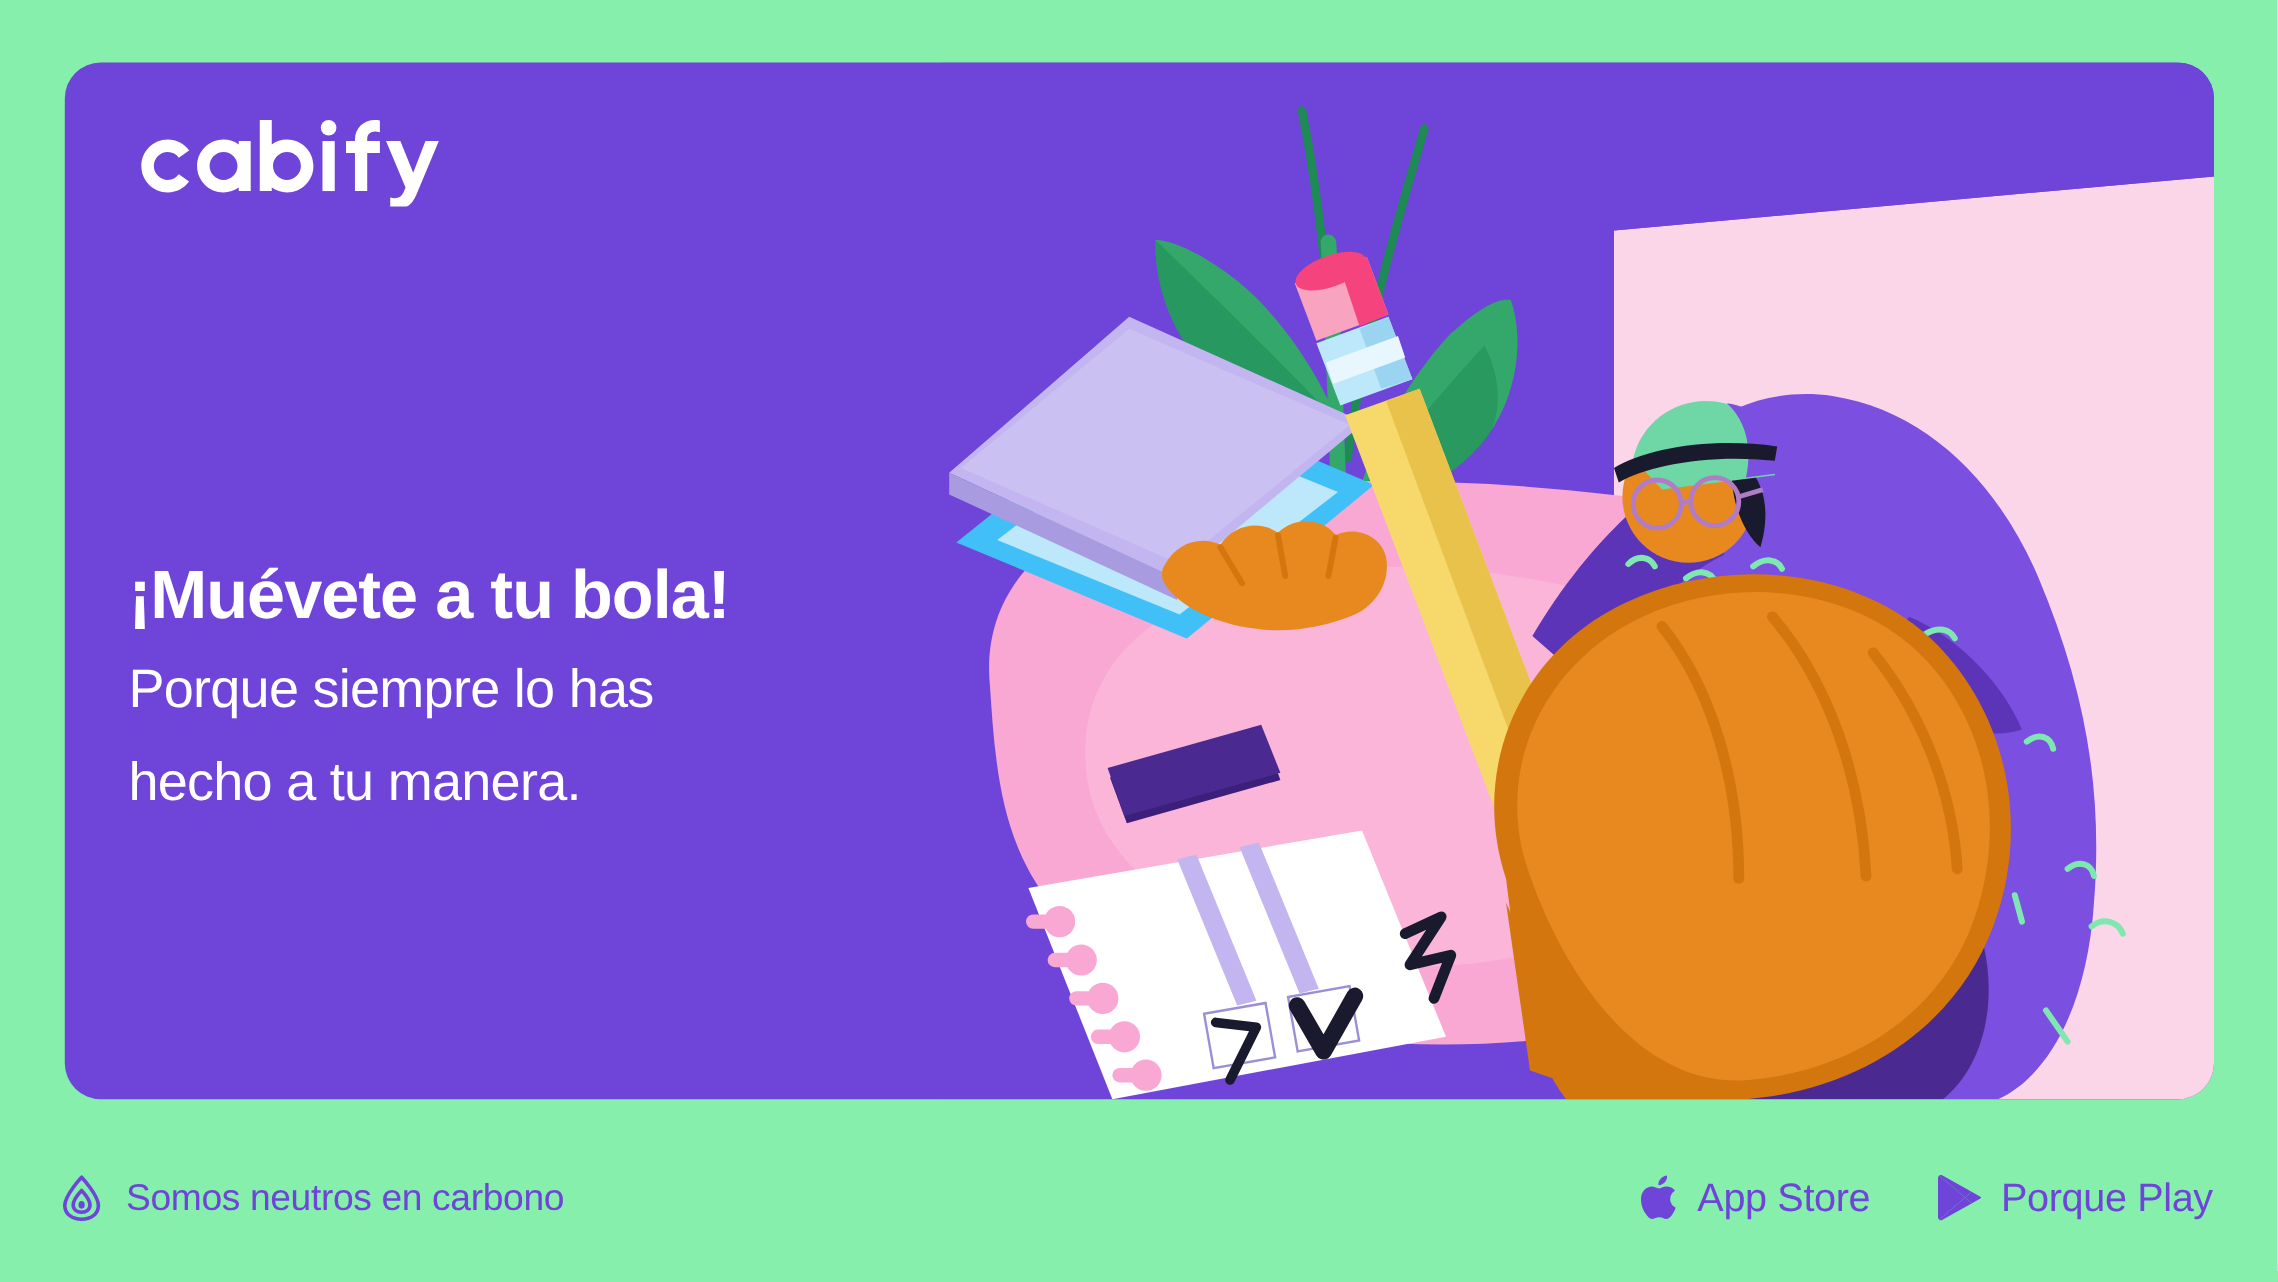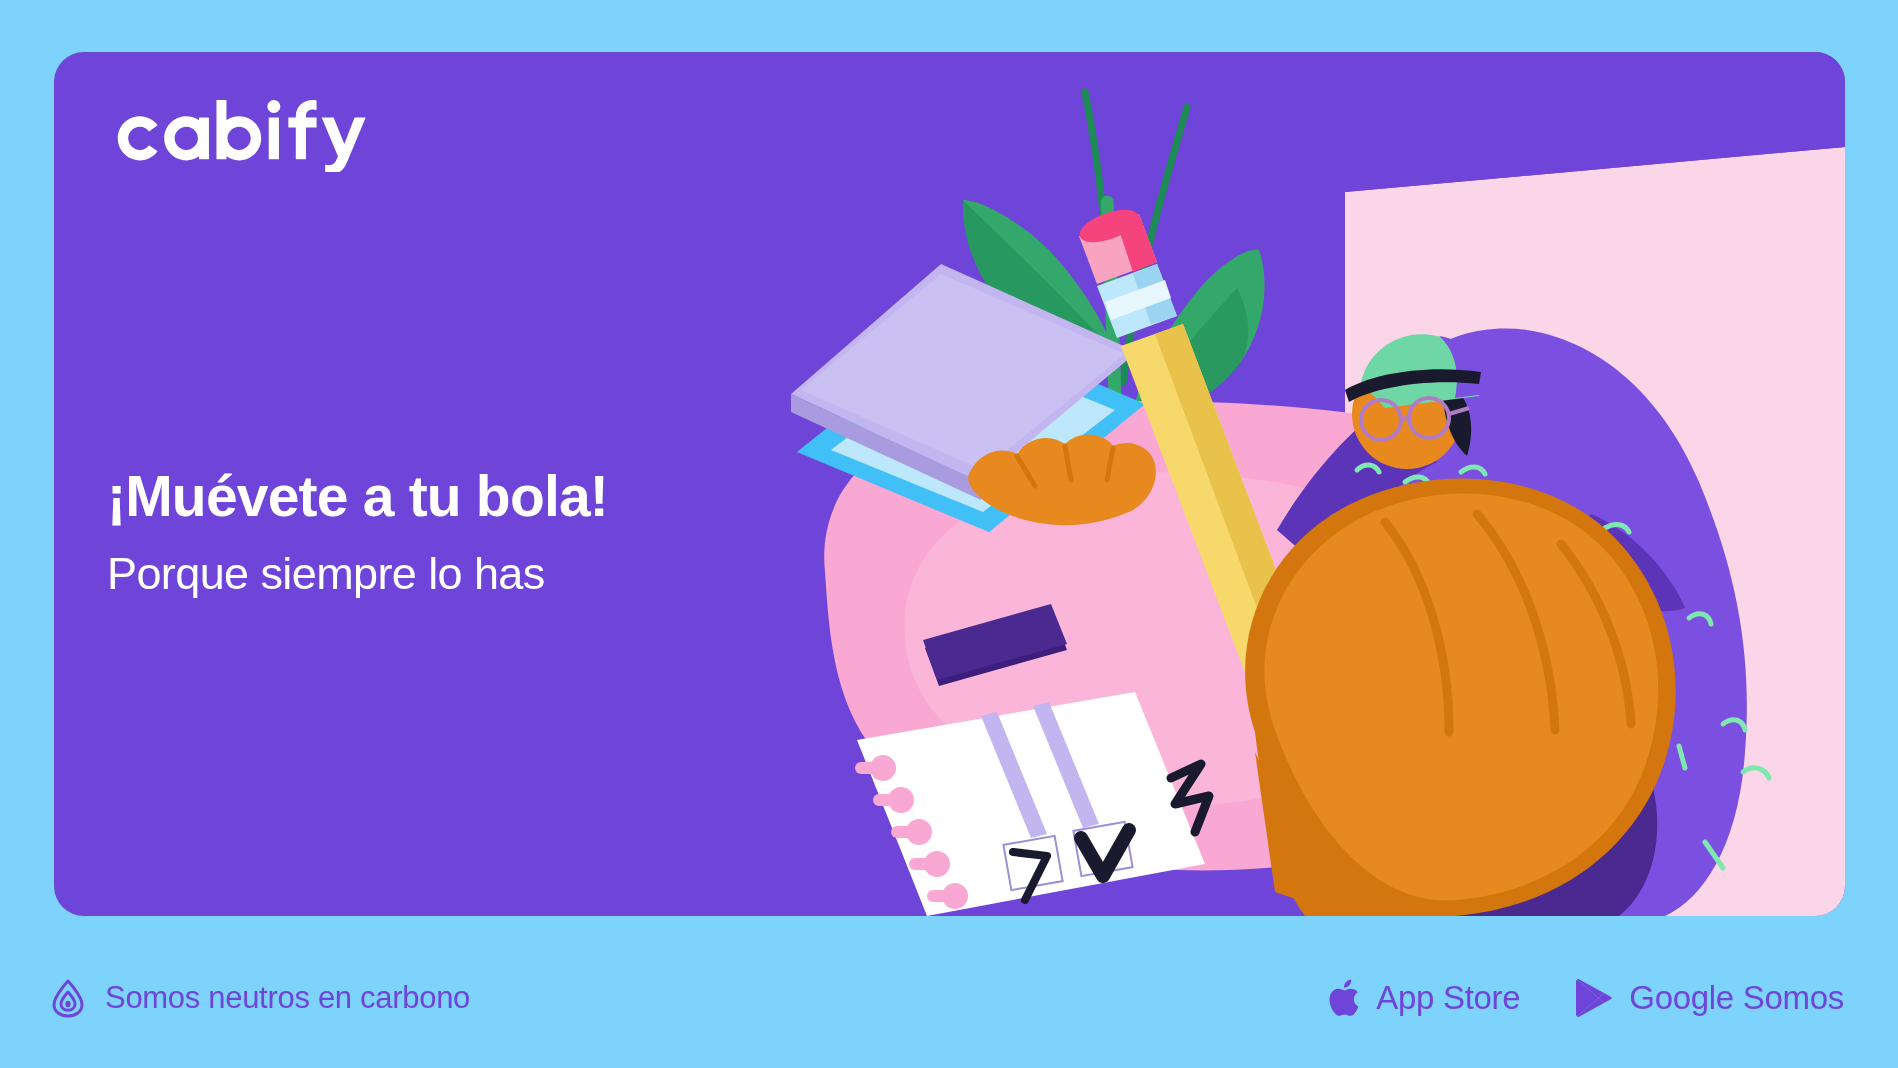--- a/index.html
+++ b/index.html
@@ -2,21 +2,21 @@
 <html><head>
 <meta charset="utf-8">
 <style>
   * { box-sizing: border-box; margin: 0; padding: 0; }
   html, body {
     width: 1898px; height: 1068px;
     background: #ffffff;
     font-family: "Liberation Sans", sans-serif;
     overflow: hidden;
   }
-  .stage { position: relative; width: 1898px; height: 1068px; background: #7dd3fc; padding-left: 12px; }
+  .stage { position: relative; width: 1898px; height: 1068px; background: #86efac; padding-left: 12px; }
 
   .hero-card {
     position: absolute;
     left: 54px; top: 52px;
     width: 1791px; height: 864px;
     background: #6E45D8;
     border-radius: 30px;
     overflow: hidden;
   }
 
@@ -108,20 +108,21 @@
           <path d="M178.6 0c-8.2 0-14.3 5.8-14.3 14.2v.9h-6.4v8.6h6.4V51h8.8V23.7h9.1v-8.6h-9.1v-1.5c0-3.4 2.2-5.4 5.7-5.4 1.3 0 2.4.2 3.4.5V.4c-1.1-.3-2.3-.4-3.6-.4z"></path>
 
           <path d="M186.6 15.1l14 33.3-1.2 2.9c-1.5 3.5-3.4 4.8-6.5 4.8-1.2 0-2.3-.2-3.3-.5v8.2c1.3.3 2.7.5 4.2.5 7 0 11.7-3.6 14.8-11.2l15.9-38h-9.6l-8.8 22.7-9.2-22.7h-10.3z"></path>
         </g>
       </svg>
     </div>
 
     <div class="copy">
       <div class="headline">¡Muévete a tu bola!</div>
       <div class="subline">Porque siempre lo has</div>
+      <div class="subline">hecho a tu manera.</div>
     </div>
 
     <div class="art">
       <svg viewBox="0 0 1060 864" aria-hidden="true">
         <defs>
           <clipPath id="cardClip">
             <rect x="0" y="0" width="1060" height="864"></rect>
           </clipPath>
         </defs>
         <g clip-path="url(#cardClip)">
@@ -303,19 +304,19 @@
 
       <div class="badge">
         <span class="mark">
           <svg width="40" height="42" viewBox="0 0 40 42" aria-hidden="true">
             <path d="M3 2.5 L24.5 21 L3 39.5 C2.4 38.9 2 38 2 36.9 L2 5.1 C2 4 2.4 3.1 3 2.5 Z" fill="#6E45D8"></path>
             <path d="M3 2.5 C3.6 2 4.5 1.9 5.4 2.4 L30 16.1 L24.5 21 Z" fill="#6E45D8"></path>
             <path d="M3 39.5 L24.5 21 L30 25.9 L5.4 39.6 C4.5 40.1 3.6 40 3 39.5 Z" fill="#6E45D8"></path>
             <path d="M30 16.1 L36.6 19.8 C38.4 20.8 38.4 21.2 36.6 22.2 L30 25.9 L24.5 21 Z" fill="#6E45D8"></path>
           </svg>
         </span>
-        <span class="badge-label">Google Somos</span>
+        <span class="badge-label">Porque Play</span>
       </div>
 
     </div>
   </div>
 
 </div>
 
 </body></html>

